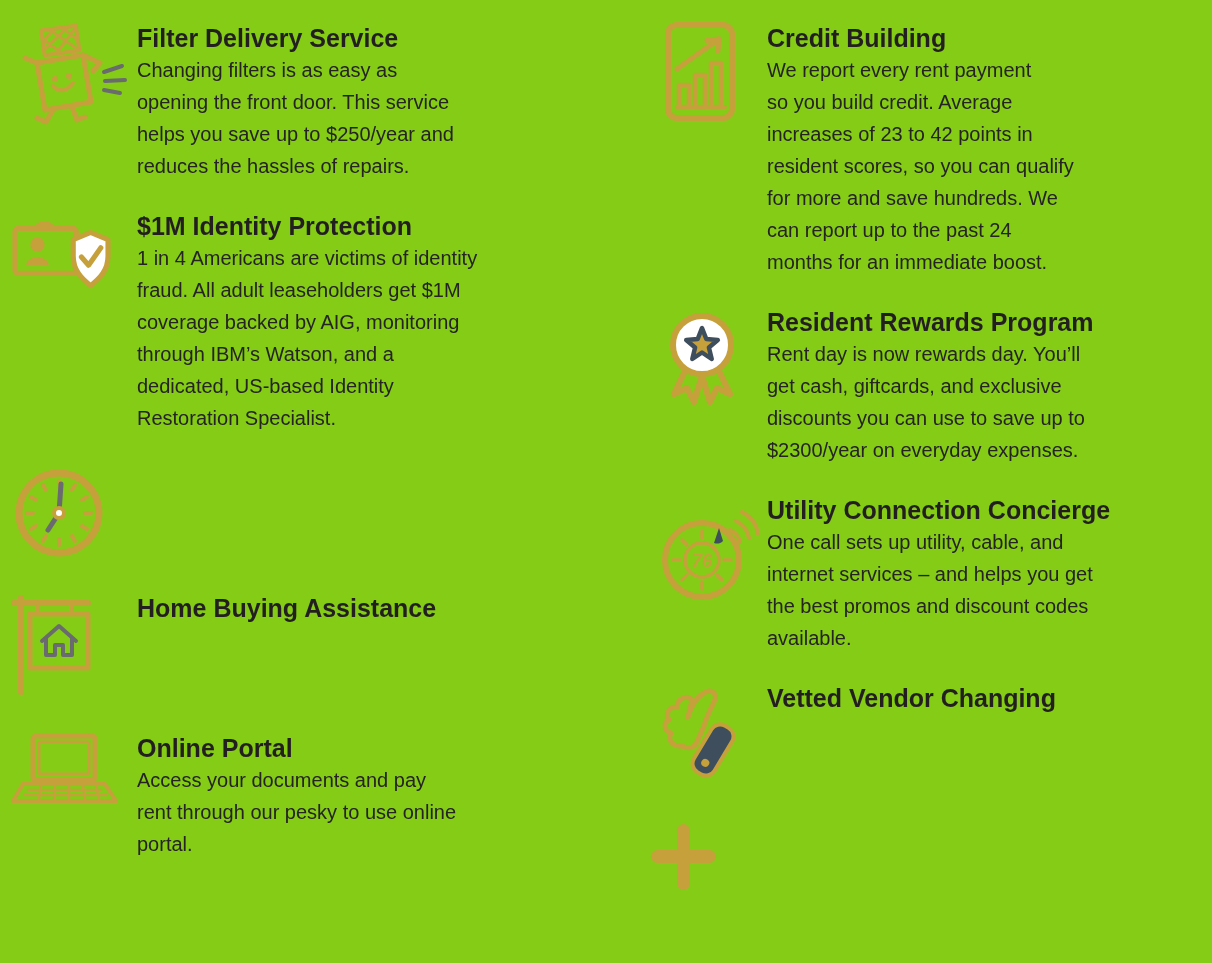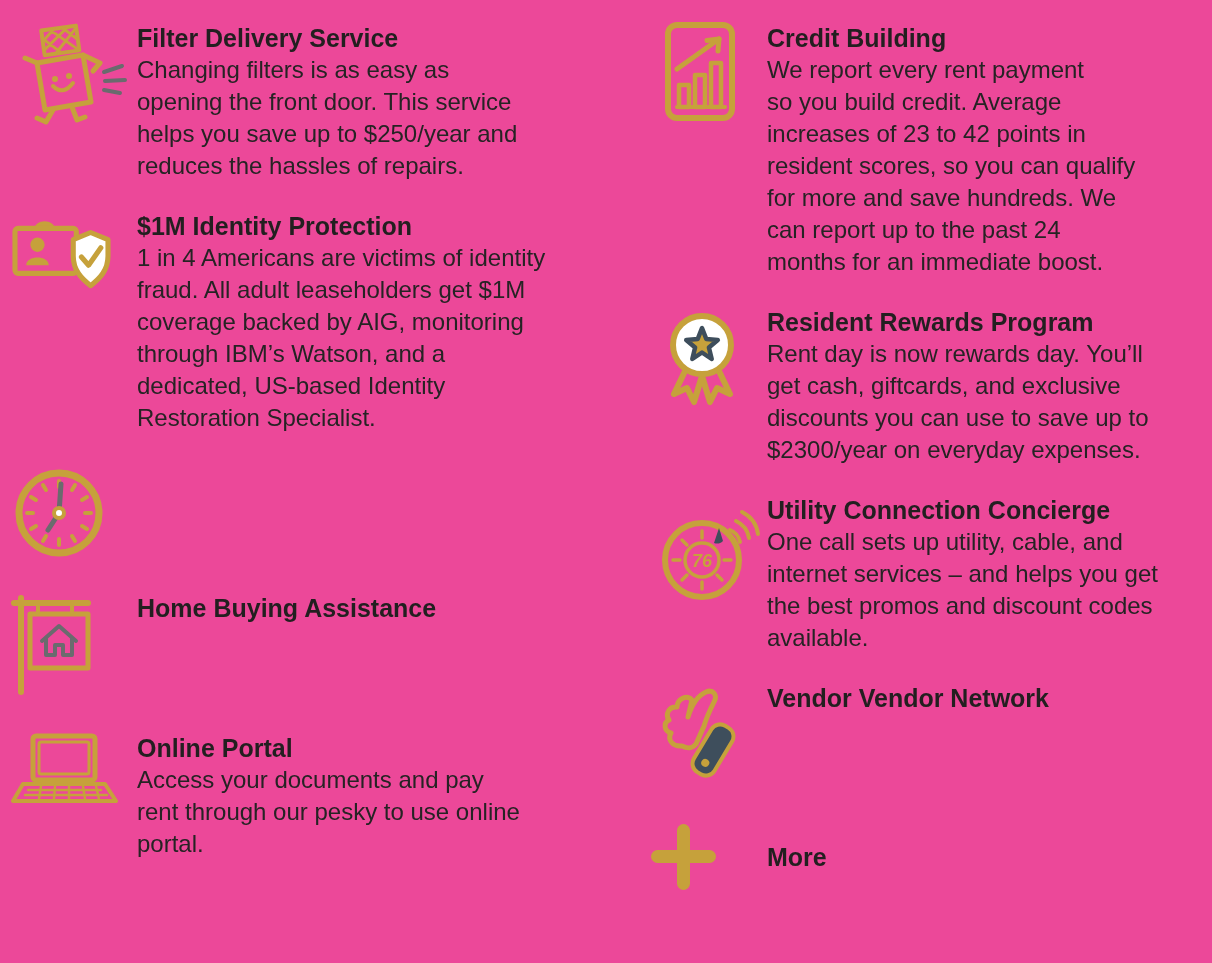--- a/index.html
+++ b/index.html
@@ -7,38 +7,38 @@
     --navy:#3E4E5C;
     --gray:#6A6B6E;
     --text:#231F20;
     --body:#262324;
   }
   *{box-sizing:border-box;margin:0;padding:0;}
   html,body{background:#ffffff;}
   .page{
     position:relative;
     width:1212px;height:963px;
-    background:#ec4899;
+    background:#84cc16;
     font-family:"Liberation Sans","DejaVu Sans",sans-serif;
     overflow:hidden;
   }
   .col{position:absolute;top:0;height:963px;}
   .col-left{left:0;width:606px;padding:22px 0 0 8px;}
   .col-right{left:606px;width:606px;padding:22px 0 0 0;}
   .feature{display:flex;margin-bottom:28px;}
   .col-left .icon-cell{flex:0 0 129px;}
   .col-right .icon-cell{flex:0 0 117px;margin-left:44px;}
   .icon-cell svg{display:block;}
   .text{flex:1;min-width:0;padding-right:6px;}
   .feature h3{
     font-size:25px;line-height:32px;font-weight:bold;
     color:var(--text);letter-spacing:0;
   }
   .feature p{
-    font-size:24px;line-height:32px;
+    font-size:20px;line-height:32px;
     color:var(--body);
     white-space:pre-line;
   }
   .more-row{align-items:center;margin-bottom:0;}
   .more-row .icon-cell{padding-top:0;}
   
   .g{stroke:var(--gold);fill:none;stroke-linecap:round;stroke-linejoin:round;}
   .gf{fill:var(--gold);stroke:none;}
   .gfs{fill:var(--gold);stroke:var(--navy);stroke-linejoin:round;}
   .n{fill:var(--navy);stroke:none;}
@@ -243,30 +243,27 @@
       <div class="icon-cell">
         <svg width="104" height="112" viewBox="0 0 104 112">
           <path class="g" stroke-width="5" d="M32,64 C23,65 17,58 21,51 C14,49 13,41 19,38 C15,32 19,24 27,25 C27,17 37,12 42,18 L38,35 C42,22 49,13 56,10 C63,7 68,13 64,20 C60,28 56,37 54,44 L46,62 C41,68 36,66 32,64 Z"></path>
           <g transform="translate(63,68) rotate(31)">
             <rect class="ns" x="-12" y="-27" width="24" height="54" rx="10" stroke-width="4"></rect>
             <circle class="gf" cx="0" cy="15" r="4"></circle>
           </g>
         </svg>
       </div>
       <div class="text">
-        <h3>Vendor Vendor Network</h3>
+        <h3>Vetted Vendor Changing</h3>
       </div>
     </div>
 
     <div class="feature more-row">
       <div class="icon-cell">
         <svg width="68" height="70" viewBox="0 0 68 70">
           <rect class="gf" x="27" y="2" width="13" height="66" rx="6.5"></rect>
           <rect class="gf" x="1" y="28" width="65" height="13" rx="6.5"></rect>
         </svg>
       </div>
-      <div class="text">
-        <h3>More</h3>
-      </div>
     </div>
 
   </div>
 </div>
 
 </body></html>

